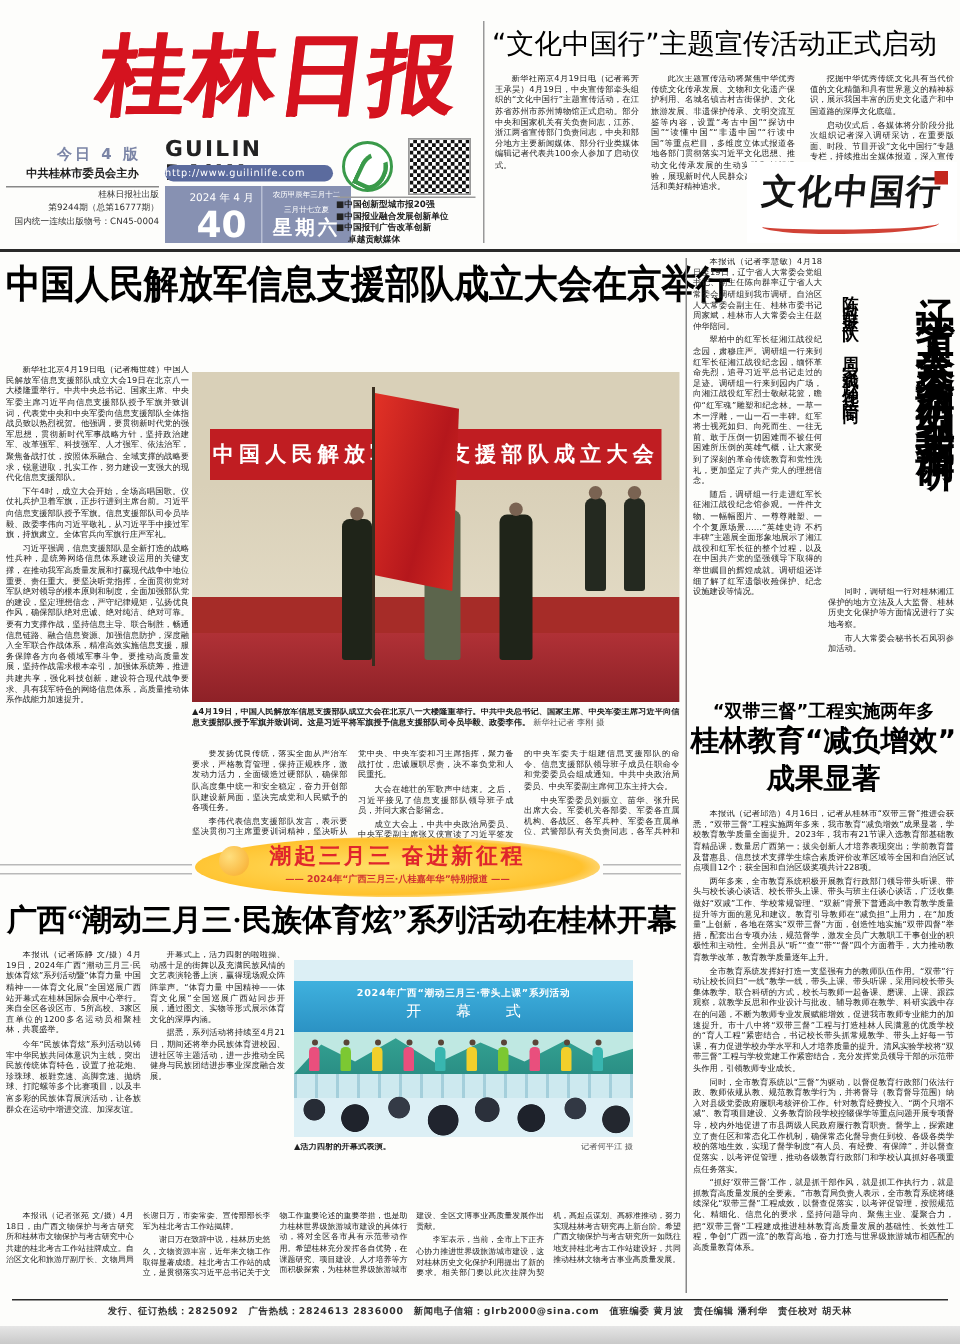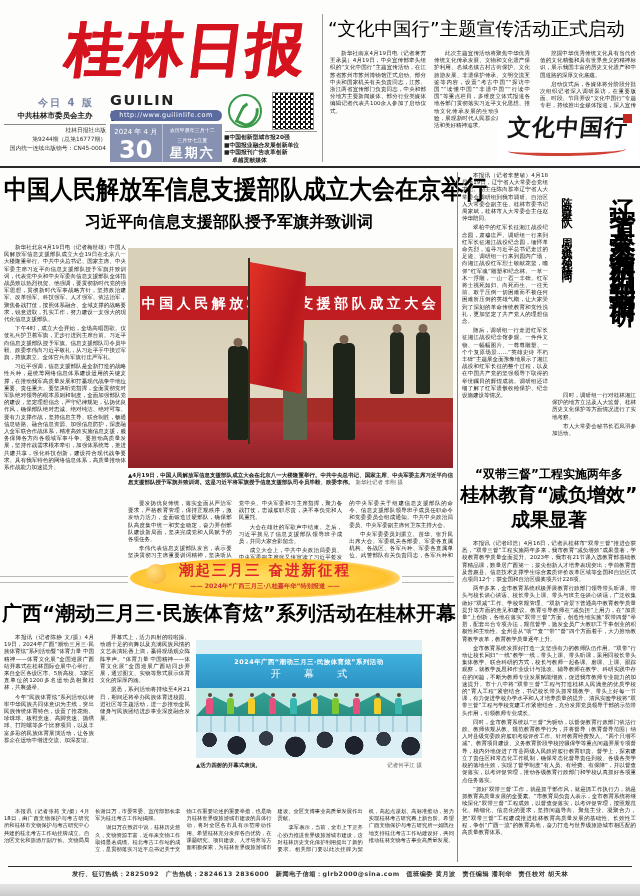--- a/index.html
+++ b/index.html
@@ -13,22 +13,22 @@
 
   
   .mast-title{left:48px;top:4px;width:276px;height:90px;font-family:"DejaVu Serif",serif;
     font-size:58px;line-height:90px;text-align:center;font-weight:bold;color:#d5131f;
     transform:skewX(-7deg);letter-spacing:2px;text-shadow:1px 0 #d5131f,0 1px #d5131f;}
   .edition{left:38px;top:96px;width:74px;font-size:10px;font-weight:bold;color:#7b85a6;letter-spacing:2px;}
   .organizer{left:2px;top:111px;width:106px;font-size:7.5px;font-weight:bold;text-align:center;color:#222;}
   .pubinfo{left:2px;top:126px;width:104px;font-size:5.8px;line-height:9px;text-align:right;color:#333;}
   .entitle{left:110px;top:92px;width:114px;font-size:14.5px;font-weight:bold;letter-spacing:1.5px;color:#222;}
   .urlbar{left:110px;top:110px;width:112px;height:11px;background:#5b6b9e;border-radius:6px;
-    color:#fff;font-size:6.5px;line-height:11px;text-align:center;letter-spacing:.5px;}
-  .datebox{left:110px;top:124px;width:112px;height:38px;background:#8791b2;color:#fff;display:flex;}
+    color:#fff;font-size:6.5px;line-height:11px;text-align:left;letter-spacing:.5px;}
+  .datebox{left:110px;top:124px;width:112px;height:38px;background:#8791b2;color:#fff;display:flex;padding-left:12px;}
   .datebox .dl{width:46%;text-align:center;border-right:1px solid #b8bfd4;}
   .datebox .dl .ym{font-size:7px;margin-top:3px;}
   .datebox .dl .dd{font-size:24px;font-weight:bold;line-height:26px;}
   .datebox .dr{flex:1;text-align:center;}
   .datebox .dr .lunar{font-size:5px;line-height:7px;margin-top:3px;}
   .datebox .dr .wk{font-size:13px;font-weight:bold;line-height:18px;letter-spacing:2px;}
   .greenlogo{left:228px;top:94px;width:34px;height:34px;border:2px solid #3a9a4a;border-radius:50%;
     background:#fff;box-sizing:border-box;}
   .greenlogo i{position:absolute;left:9px;top:5px;width:13px;height:20px;border:3px solid #3a9a4a;
     border-radius:50% 50% 50% 0;border-top-color:transparent;transform:rotate(25deg);}
@@ -82,29 +82,29 @@
   .edu-kicker{left:460px;top:466px;width:178px;font-size:12px;font-weight:bold;text-align:center;color:#000;}
   .edu-head{left:460px;top:482px;width:178px;font-size:19px;font-weight:900;text-align:center;
     line-height:25px;color:#000;}
   .edu-body{left:462px;top:540px;width:174px;height:318px;}
 
   
   .sys{left:130px;top:558px;width:270px;height:40px;}
   .sys .blob{position:absolute;inset:0;border-radius:50%;
     background:radial-gradient(ellipse at 45% 50%,#ffe066,#ffc22e 65%,rgba(255,194,46,0) 85%);}
   .sys .t1{position:absolute;left:0;right:0;top:3px;text-align:center;font-size:14.5px;font-weight:900;
-    color:#e0262c;letter-spacing:2px;}
+    color:#e0262c;letter-spacing:2px;font-family:Liberation Serif, serif;}
   .sys .t2{position:absolute;left:0;right:0;top:24px;text-align:center;font-size:6.2px;font-weight:bold;color:#d03030;}
   .sys .mascot{position:absolute;left:16px;top:6px;width:20px;height:20px;border-radius:50%;
     background:radial-gradient(circle at 35% 35%,#ffdf7e,#f7a928);}
   .sideline{position:absolute;height:5px;border-top:1px solid #b9b9b9;border-bottom:1px solid #b9b9b9;}
 
   
   .sp-head{left:2px;top:600px;width:452px;font-size:20px;font-weight:900;text-align:center;
-    white-space:nowrap;color:#000;}
+    white-space:nowrap;color:#000;font-family:Liberation Serif, serif;}
   .sp-col1{left:4px;top:634px;width:90px;height:126px;}
   .sp-col2{left:100px;top:634px;width:90px;height:126px;}
   .photo2{left:196px;top:640px;width:226px;height:118px;overflow:hidden;background:#dceff5;}
   .p2banner{position:absolute;left:0;top:14px;width:100%;height:34px;
     background:linear-gradient(#3fb1de,#2b92c4);color:#fff;text-align:center;}
   .p2banner .l1{font-size:6.4px;font-weight:bold;letter-spacing:.5px;margin-top:4px;}
   .p2banner .l2{font-size:10px;font-weight:normal;letter-spacing:10px;text-indent:10px;}
   .p2mts{position:absolute;left:0;top:48px;width:100%;height:28px;background:#bfe8e2;}
   .p2mts i{position:absolute;inset:0;background:linear-gradient(#35a493,#2a8f85);
     clip-path:polygon(0 100%,8% 30%,18% 70%,30% 15%,42% 75%,55% 25%,68% 70%,80% 20%,90% 65%,100% 40%,100% 100%);}
@@ -149,21 +149,21 @@
   <div class="abs pubinfo">
     <div>桂林日报社出版</div>
     <div>第9244期（总第16777期）</div>
     <div>国内统一连续出版物号：CN45-0004</div>
   </div>
   <div class="abs entitle">GUILIN DAILY</div>
   <div class="abs urlbar">http://www.guilinlife.com</div>
   <div class="abs datebox">
     <div class="dl">
       <div class="ym">2024 年 4 月</div>
-      <div class="dd">30</div>
+      <div class="dd">40</div>
     </div>
     <div class="dr">
       <div class="lunar">农历甲辰年三月十二</div>
       <div class="lunar">三月廿七立夏</div>
       <div class="wk">星期六</div>
     </div>
   </div>
   <div class="abs greenlogo">
       <i></i>
     </div>
@@ -188,21 +188,20 @@
   </div>
   <div class="abs wh-logo">
     <div class="cal">文化中国行</div>
     <div class="seal"></div>
     <div class="swoosh"></div>
   </div>
 
   <div class="hline" style="left:0;top:166px;width:640px;height:2px;"></div>
 
   <div class="abs main-head">中国人民解放军信息支援部队成立大会在京举行</div>
-  <div class="abs main-sub">习近平向信息支援部队授予军旗并致训词</div>
   <div class="abs t main-colL">
     <p>新华社北京4月19日电（记者梅世雄）中国人民解放军信息支援部队成立大会19日在北京八一大楼隆重举行。中共中央总书记、国家主席、中央军委主席习近平向信息支援部队授予军旗并致训词，代表党中央和中央军委向信息支援部队全体指战员致以热烈祝贺。他强调，要贯彻新时代党的强军思想，贯彻新时代军事战略方针，坚持政治建军、改革强军、科技强军、人才强军、依法治军，聚焦备战打仗，按照体系融合、全域支撑的战略要求，锐意进取，扎实工作，努力建设一支强大的现代化信息支援部队。</p>
     <p>下午4时，成立大会开始，全场高唱国歌。仪仗礼兵护卫着军旗，正步行进到主席台前。习近平向信息支援部队授予军旗。信息支援部队司令员毕毅、政委李伟向习近平敬礼，从习近平手中接过军旗，持旗肃立。全体官兵向军旗行庄严军礼。</p>
     <p>习近平强调，信息支援部队是全新打造的战略性兵种，是统筹网络信息体系建设运用的关键支撑，在推动我军高质量发展和打赢现代战争中地位重要、责任重大。要坚决听党指挥，全面贯彻党对军队绝对领导的根本原则和制度，全面加强部队党的建设，坚定理想信念，严守纪律规矩，弘扬优良作风，确保部队绝对忠诚、绝对纯洁、绝对可靠。要有力支撑作战，坚持信息主导、联合制胜，畅通信息链路、融合信息资源、加强信息防护，深度融入全军联合作战体系，精准高效实施信息支援，服务保障各方向各领域军事斗争。要推动高质量发展，坚持作战需求根本牵引，加强体系统筹，推进共建共享，强化科技创新，建设符合现代战争要求、具有我军特色的网络信息体系，高质量推动体系作战能力加速提升。</p>
   </div>
 
   <div class="abs photo1">
     <div class="p1desk"></div>
     <div class="p1floor"></div>
     <div class="p1banner">中国人民解放军信息支援部队成立大会</div>
@@ -267,21 +266,21 @@
   <div class="abs t sp-col1">
     <p>本报讯（记者陈静 文/摄）4月19日，2024年广西“潮动三月三·民族体育炫”系列活动暨“体育力量 中国精神——体育文化展”全国巡展广西站开幕式在桂林国际会展中心举行。来自全区各设区市、5所高校、3家区直单位的1200多名运动员相聚桂林，共襄盛举。</p>
     <p>今年“民族体育炫”系列活动以铸牢中华民族共同体意识为主线，突出民族传统体育特色，设置了抢花炮、珍珠球、板鞋竞速、高脚竞速、抛绣球、打陀螺等多个比赛项目，以及丰富多彩的民族体育展演活动，让各族群众在运动中增进交流、加深友谊。</p>
   </div>
   <div class="abs t sp-col2">
     <p>开幕式上，活力四射的啦啦操、动感十足的街舞以及充满民族风情的文艺表演轮番上演，赢得现场观众阵阵掌声。“体育力量 中国精神——体育文化展”全国巡展广西站同步开展，通过图文、实物等形式展示体育文化的深厚内涵。</p>
     <p>据悉，系列活动将持续至4月21日，期间还将举办民族体育进校园、进社区等主题活动，进一步推动全民健身与民族团结进步事业深度融合发展。</p>
   </div>
   <div class="abs photo2">
     <div class="p2banner">
-      <div class="l1">2024年广西“潮动三月三·民族体育炫”系列活动</div>
+      <div class="l1">2024年广西“潮动三月三·带头上课”系列活动</div>
       <div class="l2">开 幕 式</div>
     </div>
     <div class="p2mts">
         <i></i>
       </div>
     <div class="p2stage"></div>
     <div class="p2dancers">
       <div class="dancer" style="background:#e94f7d;"></div>
       <div class="dancer" style="background:#7cc832;"></div>
       <div class="dancer" style="background:#f2cf2b;"></div>

